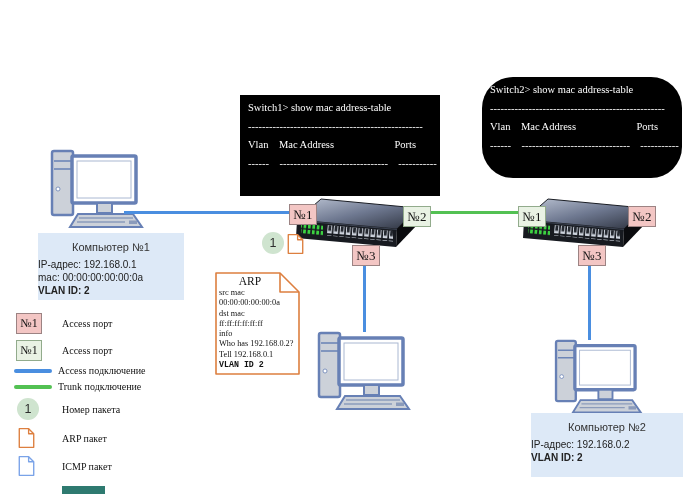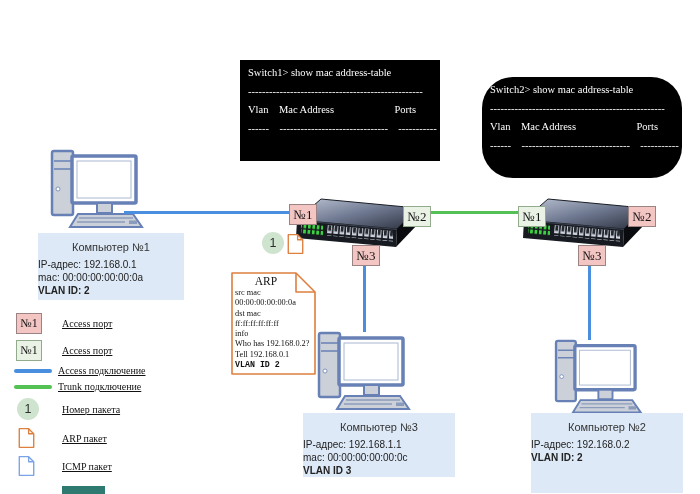--- a/index.html
+++ b/index.html
@@ -21,28 +21,28 @@
   .port-access{background:#f3c6c4;border:1px solid #9c8383;}
   .port-trunk{background:#e9f2e4;border:1px solid #92ab8c;}
   
   .link{position:absolute;}
   .link-access{background:#4a8ee0;}
   .link-trunk{background:#53c153;}
   
   .pkt-circle{position:absolute;width:22px;height:22px;border-radius:50%;background:#cfe4cf;
               color:#2e2e2e;font-size:12.5px;line-height:22px;text-align:center;}
   
-  .arp-box{position:absolute;left:215px;top:272px;width:86px;height:103px;margin-left:16px;}
+  .arp-box{position:absolute;left:215px;top:272px;width:86px;height:103px;}
   .arp-box svg{position:absolute;left:0;top:0;}
   .arp-text{position:absolute;left:4px;top:2px;width:80px;font-family:"Liberation Serif",serif;color:#111;}
   .arp-title{width:62px;text-align:center;font-size:11.5px;line-height:14px;}
   .arp-line{font-size:8.3px;line-height:10.3px;white-space:nowrap;}
   .arp-vlan{font-weight:bold;font-family:Liberation Mono, monospace;}
   
-  .leg-label{position:absolute;font-family:"Liberation Serif",serif;font-size:10px;color:#111;white-space:nowrap;text-decoration:underline;}
+  .leg-label{position:absolute;font-family:"Liberation Serif",serif;font-size:10px;color:#111;white-space:nowrap;}
   .leg-box{position:absolute;width:26px;height:21px;box-sizing:border-box;text-align:center;
            font-family:"Liberation Serif",serif;font-size:12px;line-height:19px;color:#111;}
   .leg-line{position:absolute;width:38px;height:4px;border-radius:2px;}
   .doc-icon{position:absolute;}
   .doc-orange{color:#dd7f3f;}
   .doc-blue{color:#7aa3e8;}
   .teal-bar{position:absolute;left:62px;top:486px;width:43px;height:8px;background:#2e7a70;}
   .abs{position:absolute;}
 </style>
 </head>
@@ -85,21 +85,21 @@
     </symbol>
     <symbol id="doc-icon" viewBox="0 0 20 24">
       <path d="M1.5,1 H12.5 L18.5,7 V23 H1.5 Z" fill="#fff" stroke="currentColor" stroke-width="1.6" stroke-linejoin="round"></path>
       <path d="M12.5,1 V7 H18.5" fill="none" stroke="currentColor" stroke-width="1.6" stroke-linejoin="round"></path>
     </symbol>
   </defs>
 </svg>
 
 <div class="canvas">
 
-  <div class="terminal" style="left:240px;top:60px;">
+  <div class="terminal" style="left:240px;top:95px;">
     <div class="tline">Switch1&gt; show mac address-table</div>
     <div class="tline">--------------------------------------------------</div>
     <div class="tline">Vlan    Mac Address                       Ports</div>
     <div class="tline">------    -------------------------------    -----------</div>
   </div>
 
   <div class="terminal" style="left:482px;top:77px;border-radius:31px;">
     <div class="tline">Switch2&gt; show mac address-table</div>
     <div class="tline">--------------------------------------------------</div>
     <div class="tline">Vlan    Mac Address                       Ports</div>
@@ -159,28 +159,22 @@
     </div>
   </div>
 
   <div class="info-card" style="left:38px;top:233px;width:146px;height:67px;">
     <div class="info-title">Компьютер №1</div>
     <div class="info-line">IP-адрес: 192.168.0.1</div>
     <div class="info-line">mac: 00:00:00:00:00:0a</div>
     <div class="info-line info-vlan">VLAN ID: 2</div>
   </div>
 
-  <div class="info-card" style="left:303px;top:413px;width:152px;height:64px;">
-    <div class="info-title">Компьютер №3</div>
-    <div class="info-line">IP-адрес: 192.168.1.1</div>
-    <div class="info-line">mac: 00:00:00:00:00:0c</div>
-    <div class="info-line info-vlan">VLAN ID 3</div>
-  </div>
-
-  <div class="info-card" style="left:531px;top:413px;width:152px;height:80px;">
+
+  <div class="info-card" style="left:531px;top:413px;width:152px;height:64px;">
     <div class="info-title">Компьютер №2</div>
     <div class="info-line">IP-адрес: 192.168.0.2</div>
     <div class="info-line info-vlan">VLAN ID: 2</div>
   </div>
 
   <div class="leg-box port-access" style="left:16px;top:313px;">№1</div>
   <div class="leg-label" style="left:62px;top:318px;">Access порт</div>
 
   <div class="leg-box port-trunk" style="left:16px;top:340px;">№1</div>
   <div class="leg-label" style="left:62px;top:345px;">Access порт</div>

